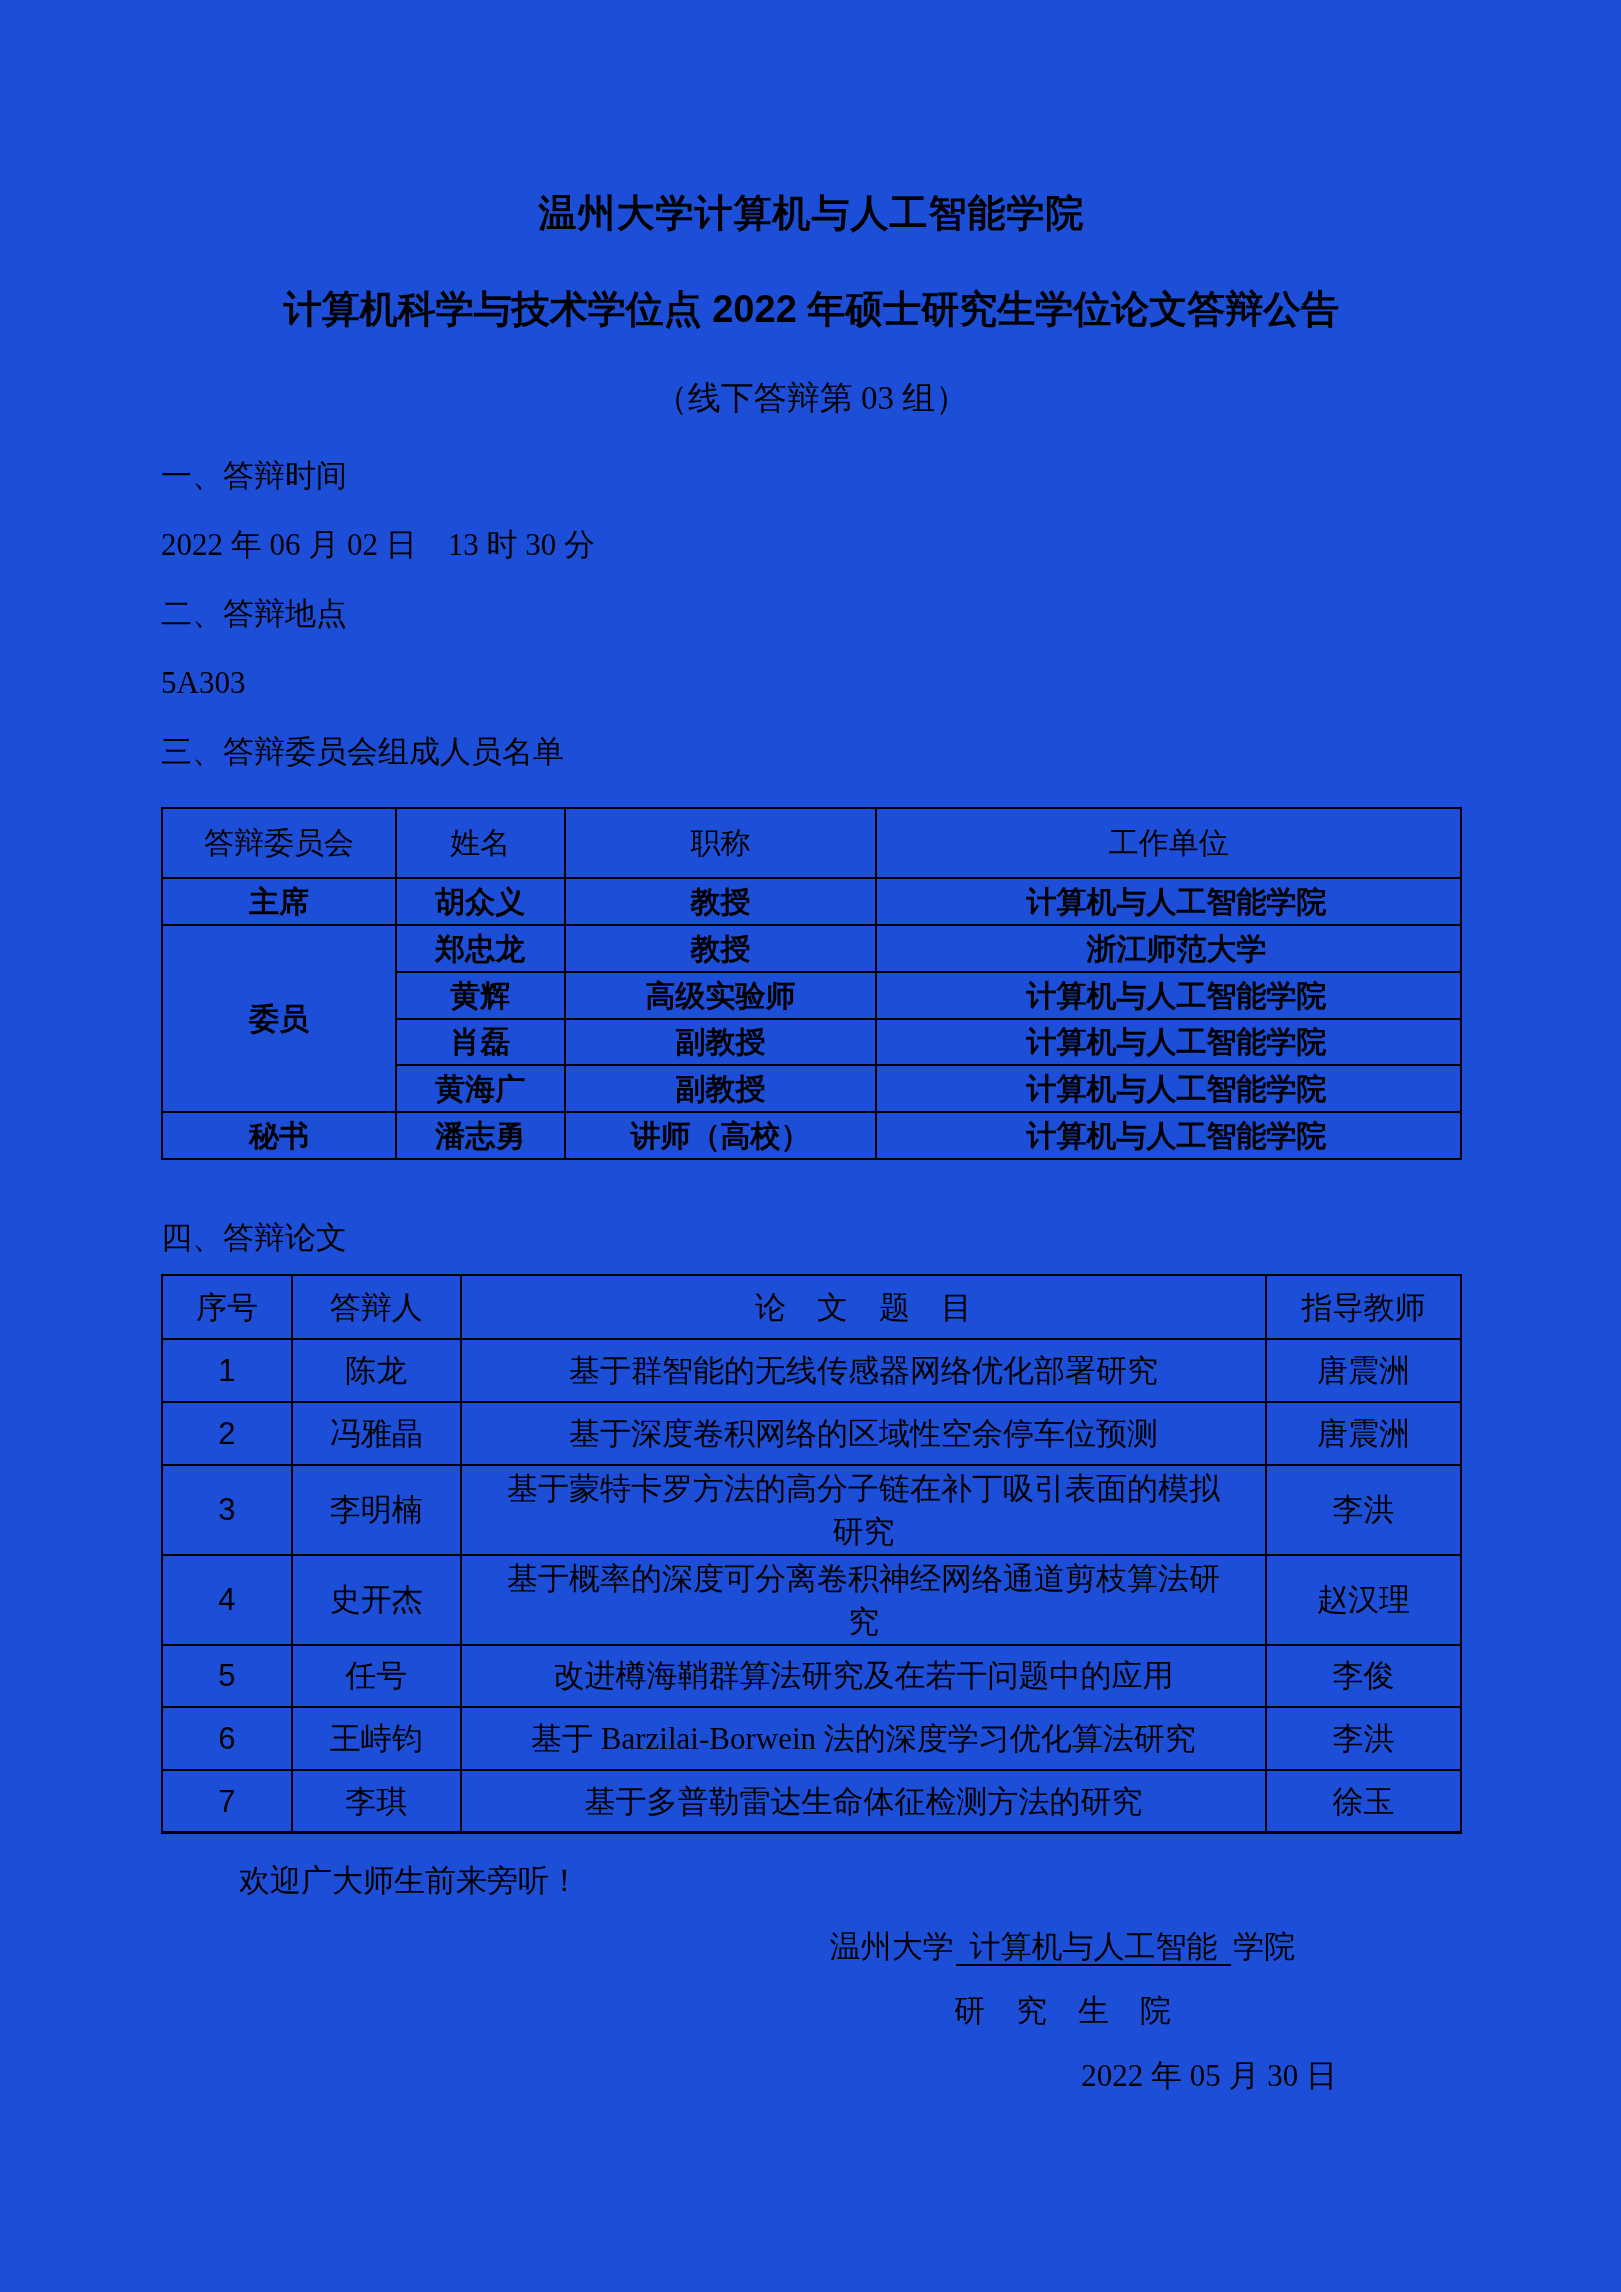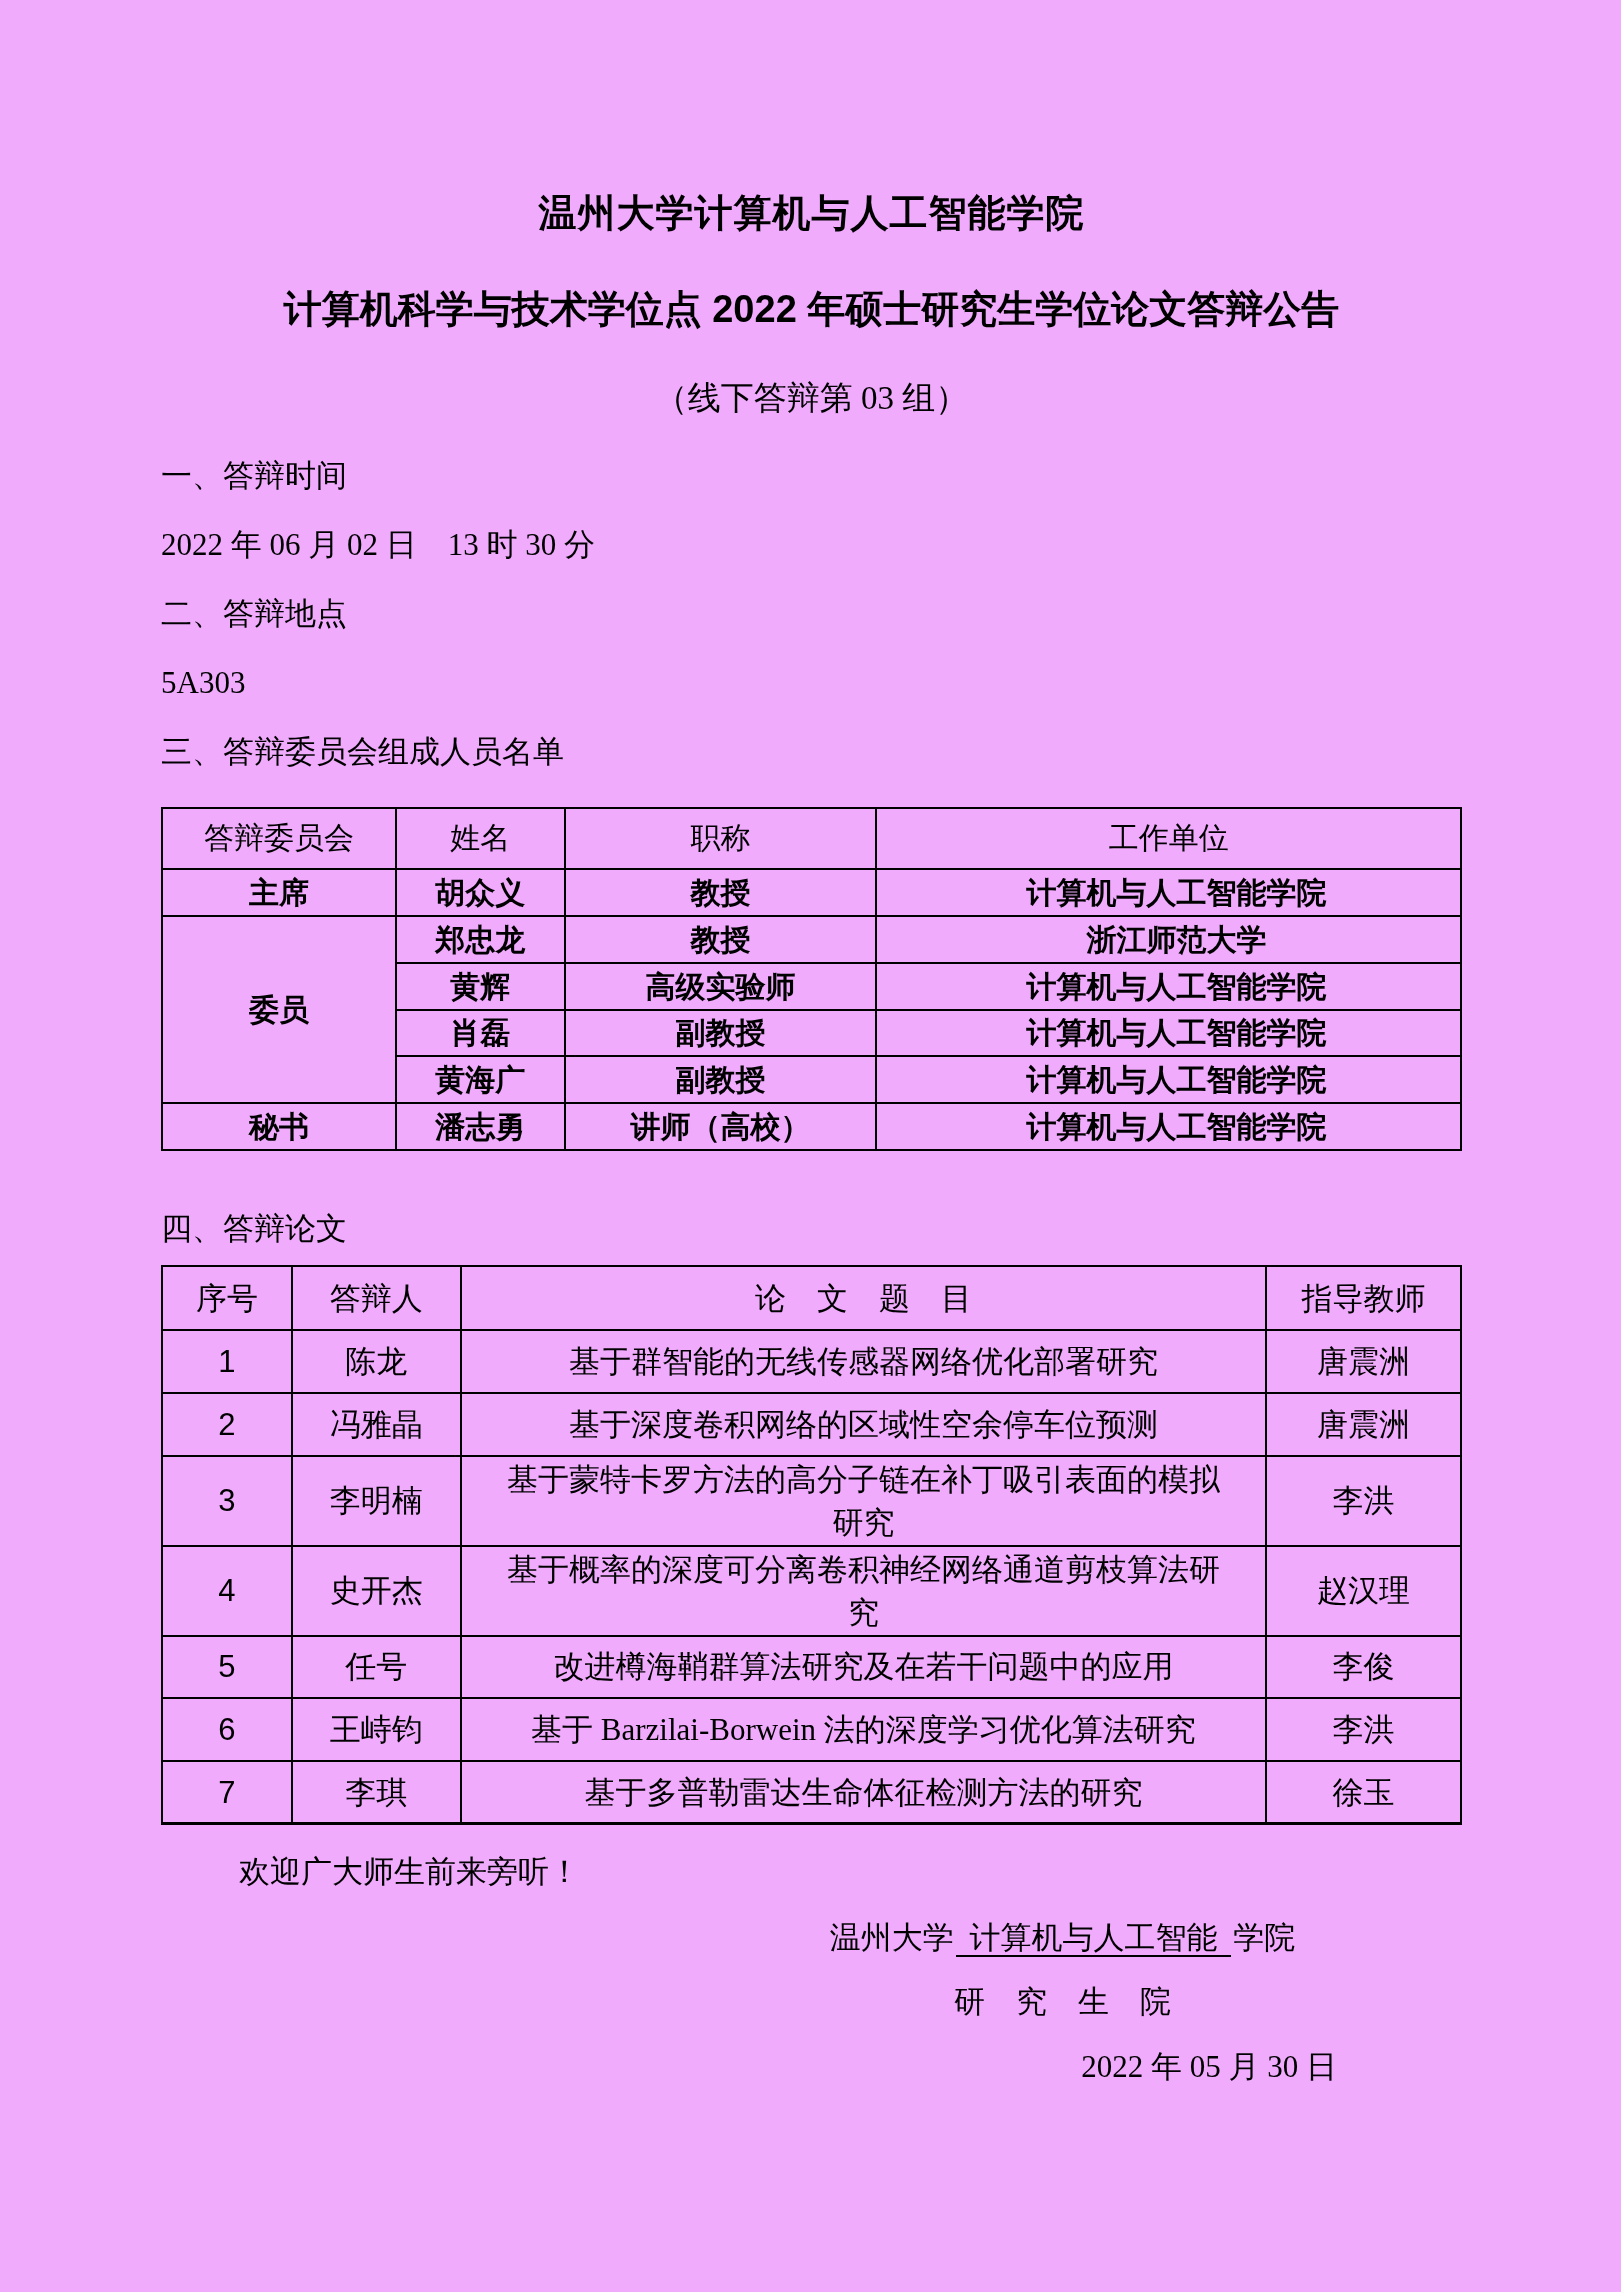--- a/index.html
+++ b/index.html
@@ -7,21 +7,21 @@
   body {
     width: 1621px; height: 2293px;
     background: #ffffff; color: #000000;
     font-family: "Liberation Serif", "DejaVu Serif", serif;
     font-size: 31px;
   }
   .page {
     width: 1621px; height: 2293px;
     padding: 188px 159px 0 161px;
     overflow: hidden;
-    background: #f0abfc;
+    background: #1d4ed8;
   }
   .doc-title {
     font-family: "Liberation Sans", "DejaVu Sans", sans-serif;
     font-weight: bold;
     font-size: 38px;
     text-align: center;
     margin: 0 0 45px 0;
     letter-spacing: 1px;
   }
   .doc-subtitle {
@@ -46,21 +46,21 @@
     font-size: 30px;
     overflow: hidden;
   }
 
   
   .committee { margin-top: 21.6px; border: 2.9px solid #000; }
   .committee col.c-role { width: 18%; }
   .committee col.c-name { width: 13%; }
   .committee col.c-title { width: 24%; }
   .committee col.c-org { width: 45%; }
-  .committee th { height: 61px; border-bottom: 2.9px solid #000; padding: 5.9px 3.9px; }
+  .committee th { height: 70px; border-bottom: 2.9px solid #000; padding: 5.9px 3.9px; }
   .committee td { height: 36px; padding: 4.9px 3.9px; line-height: 35px; font-weight: bold; }
   .committee td.org { text-align: center; padding-left: 19.6px; }
   .committee tr.sep td { border-top: 2.9px solid #000; }
 
   
   .thesis-gap { margin-top: 43px; }
   .thesis { margin-top: 2px; border: 2.9px solid #000; border-bottom: 3.9px solid #000; }
   .thesis col.c-no { width: 10%; }
   .thesis col.c-student { width: 13%; }
   .thesis col.c-ttl { width: 62%; }

